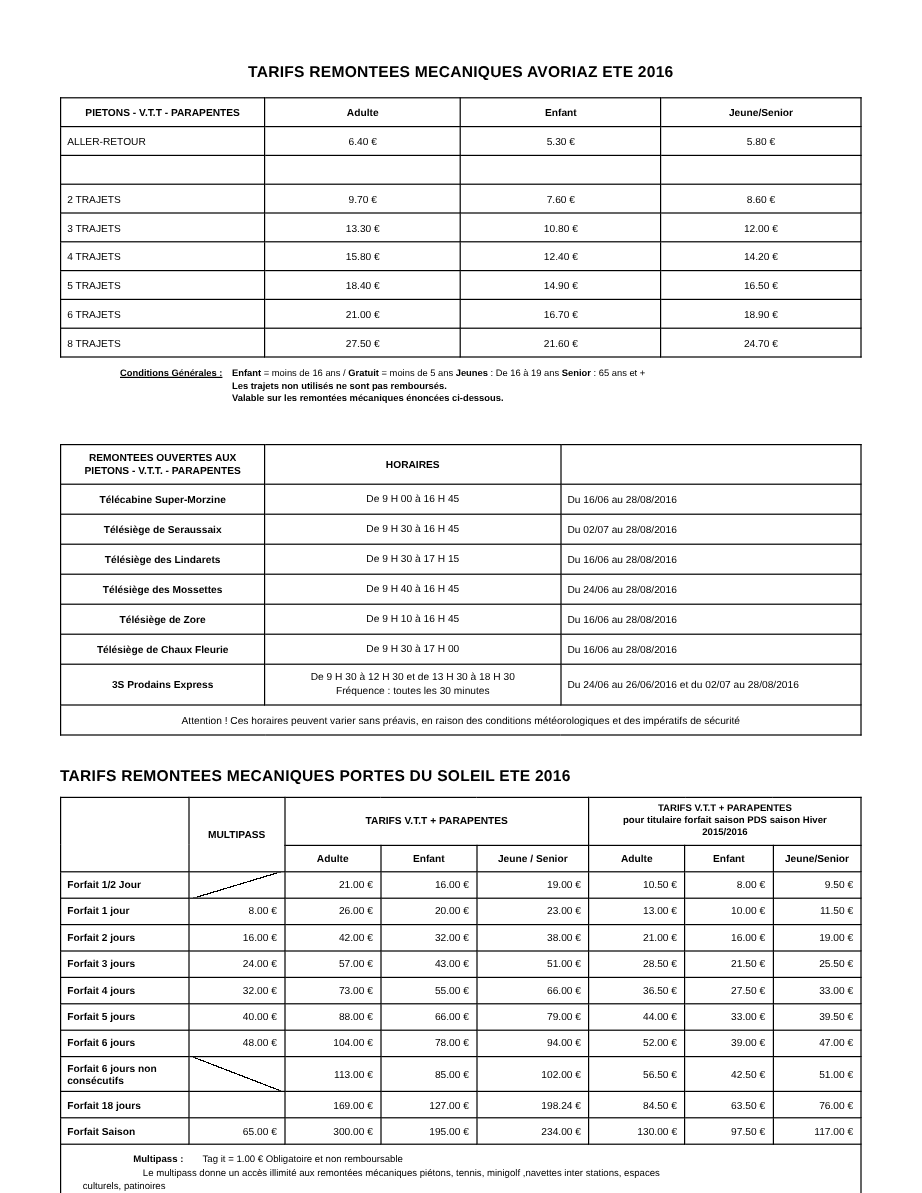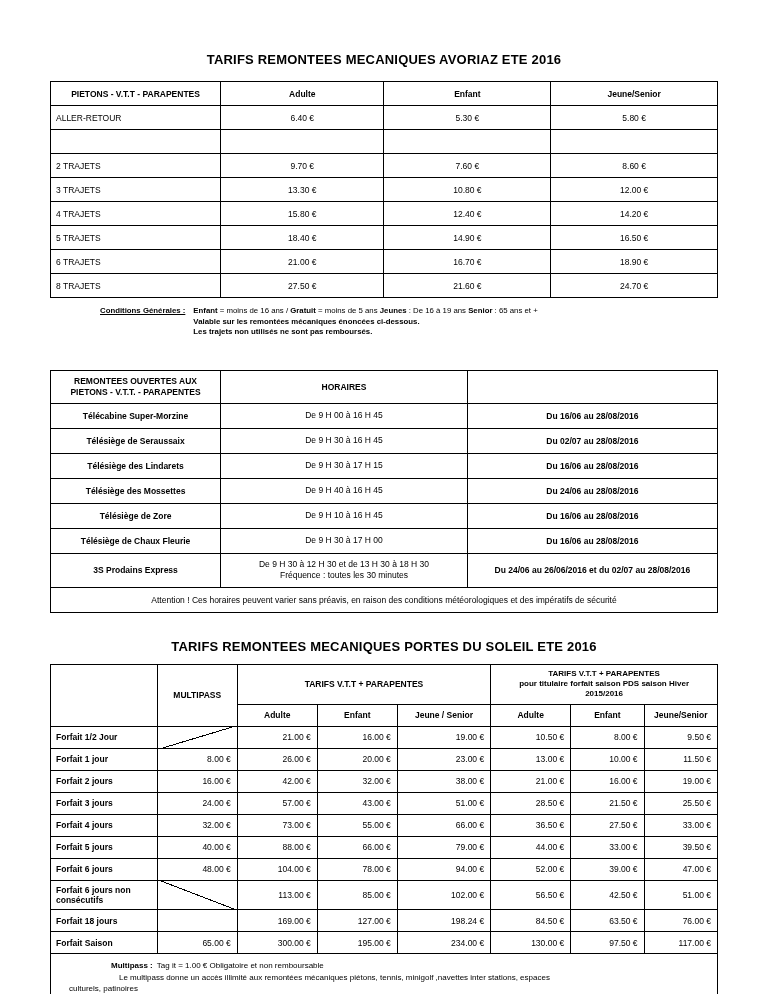--- a/index.html
+++ b/index.html
@@ -24,21 +24,21 @@
   h1.doc-title {
     font-size: 13px;
     font-weight: bold;
     text-align: center;
     margin: 6px 0 14px 0;
     letter-spacing: 0.2px;
   }
   h2.doc-title2 {
     font-size: 13px;
     font-weight: bold;
-    text-align: center;
+    text-align: left;
     margin: 26px 0 10px 0;
     letter-spacing: 0.2px;
   }
   table {
     border-collapse: collapse;
     width: 100%;
     table-layout: fixed;
   }
   table.tarifs td, table.tarifs th {
     border: 1px solid #000000;
@@ -110,23 +110,22 @@
     font-weight: bold;
     text-align: center;
     font-size: 8.5px;
   }
   #table-horaires .horaire {
     text-align: center;
     font-size: 8.5px;
     line-height: 1.35;
   }
   #table-horaires .periode {
-    text-align: center;
-    font-size: 8.5px;
-    font-weight: bold;
+    text-align: left;
+    font-size: 8.5px;
   }
   .note-row td {
     text-align: center;
     font-size: 7.2px;
     padding: 5px 4px;
   }
 
   
   #table-pds { margin-top: 2px; }
   #table-pds td, #table-pds th {
@@ -181,21 +180,21 @@
     content: "";
     position: absolute;
     left: -2px; top: -2px; right: -2px; bottom: -2px;
     background: linear-gradient(to top right, transparent calc(50% - 0.5px), #000 calc(50% - 0.5px), #000 calc(50% + 0.5px), transparent calc(50% + 0.5px));
   }
   .foot-wrap {
     border: 1px solid #000000;
     border-top: none;
     padding: 6px 8px 6px 8px;
   }
-  .foot-line { display: flex; font-size: 8px; line-height: 1.45; }
+  .foot-line { display: flex; font-size: 8px; line-height: 1.45; gap: 12px; }
   .foot-line .k { font-weight: bold; white-space: nowrap; }
   .foot-line .v { padding-left: 4px; }
   .foot-indent { padding-left: 60px; font-size: 8px; line-height: 1.45; }
 </style>
 </head>
 <body>
 
 <div class="page">
 
   <h1 class="doc-title">TARIFS REMONTEES MECANIQUES AVORIAZ ETE 2016</h1>
@@ -264,22 +263,22 @@
       </tr>
     </tbody>
   </table>
 
   <div class="conditions">
     <div class="lbl">Conditions Générales :</div>
     <div class="txt">
       <div>
         <b>Enfant</b><span> = moins de 16 ans / </span><b>Gratuit</b><span> = moins de 5 ans </span><b>Jeunes</b><span> : De 16 à 19 ans </span><b>Senior</b><span> : 65 ans et +</span>
       </div>
+      <div style="font-weight:bold">Les trajets non utilisés ne sont pas remboursés.</div>
       <div style="font-weight:bold">Valable sur les remontées mécaniques énoncées ci-dessous.</div>
-      <div style="font-weight:bold">Les trajets non utilisés ne sont pas remboursés.</div>
     </div>
   </div>
 
   <table class="tarifs" id="table-horaires">
     <colgroup>
       <col style="width:25.5%">
       <col style="width:37%">
       <col style="width:37.5%">
     </colgroup>
     <tbody>

